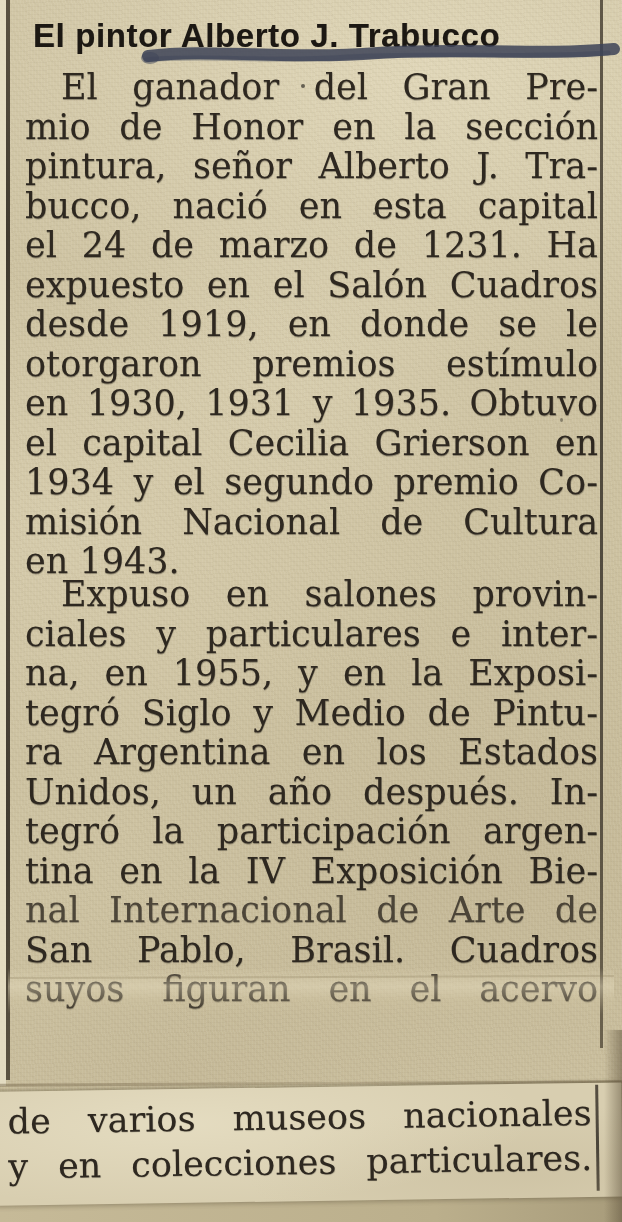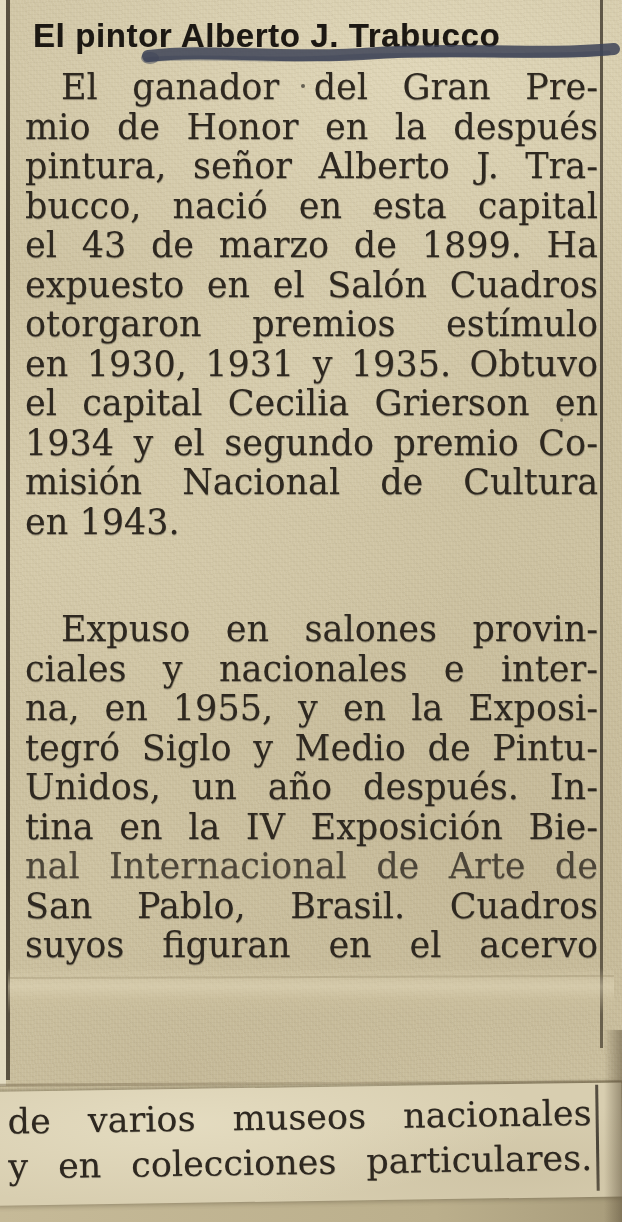--- a/index.html
+++ b/index.html
@@ -33,21 +33,21 @@
     color:#1c1813;letter-spacing:.6px;white-space:nowrap;
     text-shadow:.4px .4px 0 rgba(28,24,19,.38);
   }
   .underline-svg{position:absolute;z-index:3;left:138px;top:39px;width:484px;height:28px;}
   .para{
     position:absolute;z-index:3;left:25px;width:573px;
     font-size:35px;color:#2e2820;
     text-shadow:.3px .5px .7px rgba(46,40,32,.42);
   }
   .p1{top:68px;}
-  .p2{top:610px;}
+  .p2{top:575px;}
   .line{height:39.5px;line-height:39.5px;text-align:justify;text-align-last:justify;-moz-text-align-last:justify;}
   .indent{text-indent:36px;}
   .endline{text-align-last:left;-moz-text-align-last:left;}
   .faded{opacity:.8;filter:blur(.3px);}
   .crease{
     position:absolute;z-index:4;left:8px;top:968px;width:606px;height:46px;pointer-events:none;
     background:linear-gradient(to bottom, rgba(222,212,182,0) 0%, rgba(226,216,186,.50) 40%, rgba(208,196,162,.30) 70%, rgba(208,196,162,0) 100%);
   }
   .crease::after{content:"";position:absolute;left:0;top:8px;width:100%;height:2px;background:rgba(124,108,78,.22);transform:rotate(-.2deg);}
   .seam-upper{position:absolute;z-index:2;left:0;top:1082px;width:622px;height:3px;
@@ -92,39 +92,42 @@
   </h1>
 
   <svg class="underline-svg" viewBox="0 0 484 28" xmlns="http://www.w3.org/2000/svg">
     <path d="M10 17 C 70 9, 150 21, 240 14 C 320 8, 400 17, 476 10" fill="none" stroke="#3d4357" stroke-width="12" stroke-linecap="round" opacity="0.85"></path>
     <path d="M8 21 C 60 15, 130 24, 210 18 C 290 13, 380 20, 470 14" fill="none" stroke="#3d4357" stroke-width="5" stroke-linecap="round" opacity="0.40"></path>
     <ellipse cx="12" cy="19" rx="9" ry="6" fill="#3d4357" opacity="0.5"></ellipse>
   </svg>
 
   <div class="para p1">
     <div class="line indent">El ganador del Gran Pre-</div>
-    <div class="line">mio de Honor en la después</div>
+    <div class="line">mio de Honor en la sección</div>
     <div class="line">pintura, señor Alberto J. Tra-</div>
     <div class="line">bucco, nació en esta capital</div>
-    <div class="line">el 43 de marzo de 1899. Ha</div>
+    <div class="line">el 24 de marzo de 1231. Ha</div>
     <div class="line">expuesto en el Salón Cuadros</div>
+    <div class="line">desde 1919, en donde se le</div>
     <div class="line">otorgaron premios estímulo</div>
     <div class="line">en 1930, 1931 y 1935. Obtuvo</div>
     <div class="line">el capital Cecilia Grierson en</div>
     <div class="line">1934 y el segundo premio Co-</div>
     <div class="line">misión Nacional de Cultura</div>
     <div class="line endline">en 1943.</div>
   </div>
 
   <div class="para p2">
     <div class="line indent">Expuso en salones provin-</div>
-    <div class="line">ciales y nacionales e inter-</div>
+    <div class="line">ciales y particulares e inter-</div>
     <div class="line">na, en 1955, y en la Exposi-</div>
     <div class="line">tegró Siglo y Medio de Pintu-</div>
+    <div class="line">ra Argentina en los Estados</div>
     <div class="line">Unidos, un año después. In-</div>
+    <div class="line">tegró la participación argen-</div>
     <div class="line">tina en la IV Exposición Bie-</div>
     <div class="line faded">nal Internacional de Arte de</div>
     <div class="line">San Pablo, Brasil. Cuadros</div>
     <div class="line">suyos figuran en el acervo</div>
   </div>
 
   <div class="crease"></div>
   <div class="seam-upper"></div>
   <div class="backing-bottom"></div>
 

